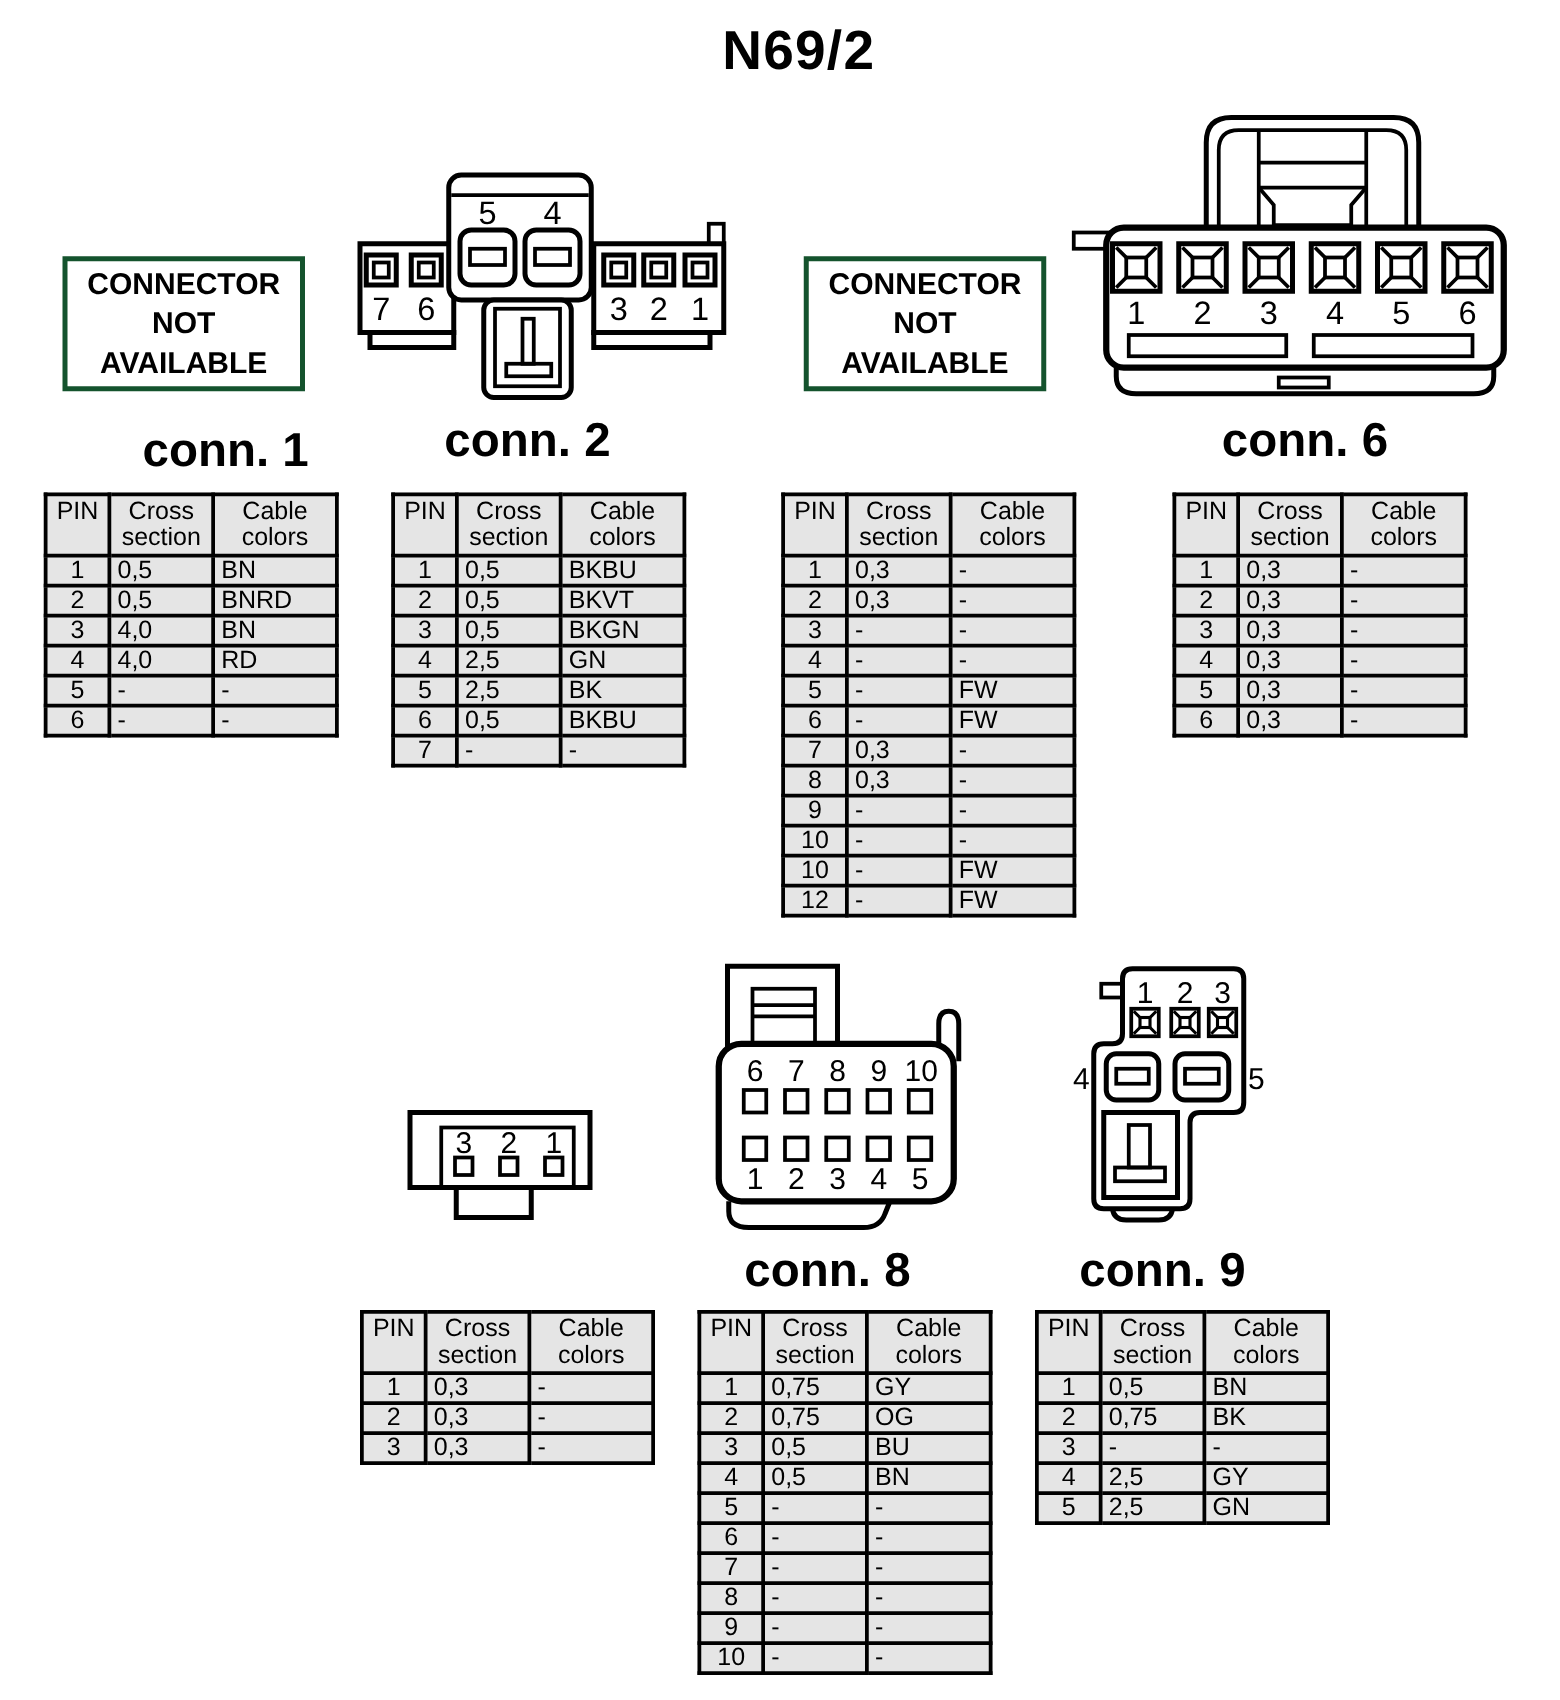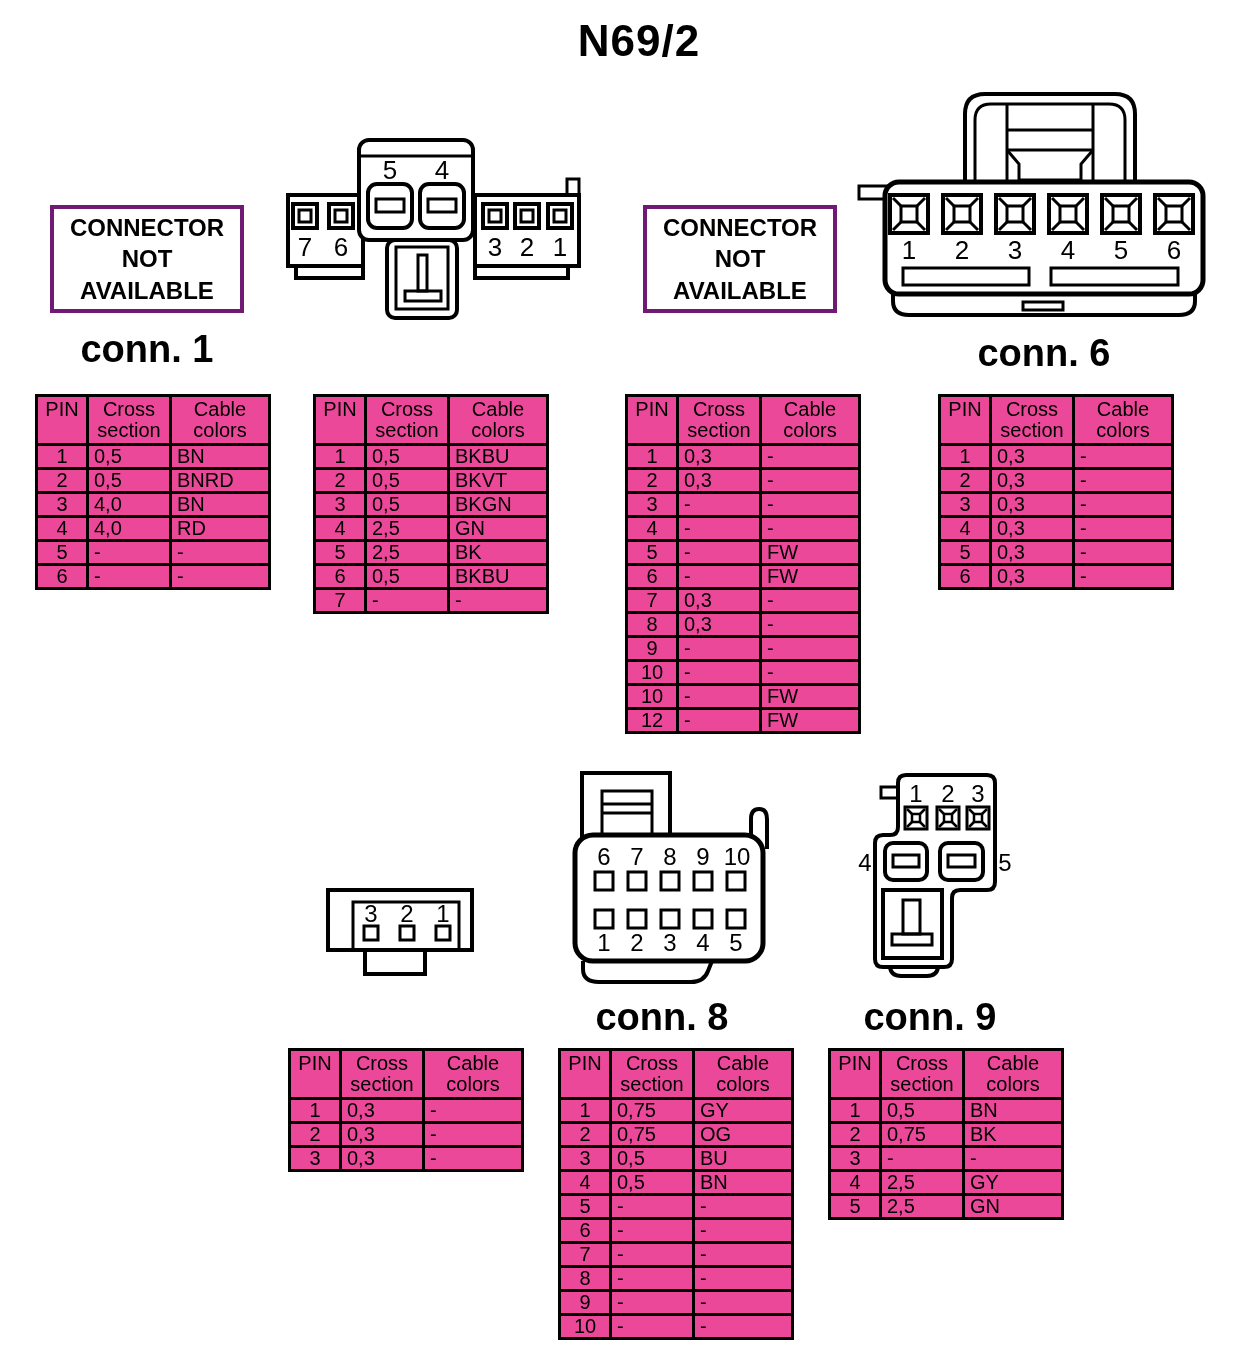--- a/index.html
+++ b/index.html
@@ -5,37 +5,37 @@
   html,body { margin:0; padding:0; background:#fff; }
   #canvas {
     position:relative; width:1248px; height:1360px; background:#fff;
     font-family:"Liberation Sans", sans-serif; color:#000; overflow:hidden;
   }
   .page-title {
     position:absolute; left:0; top:16px; width:1240px; text-align:center;
     font-size:44px; font-weight:bold; letter-spacing:1px;padding-left:19px;
   }
   .na-box {
-    position:absolute; box-sizing:border-box; border:4px solid #701a75;
+    position:absolute; box-sizing:border-box; border:4px solid #14532d;
     display:flex; align-items:center; justify-content:center; text-align:center;
     font-weight:bold; font-size:24px; line-height:1.3; white-space:pre-line;
     background:#fff;
   }
   .conn-label {
     position:absolute; width:200px; text-align:center;
     font-weight:bold; font-size:38px;
   }
   .drawing { position:absolute; }
   svg text {
     font-family:"Liberation Sans", sans-serif; fill:#000;
     text-anchor:middle; font-size:26px;
   }
   svg.small-num text { font-size:24px; }
   table.pintable {
-    position:absolute; border-collapse:collapse; background:#ec4899;
+    position:absolute; border-collapse:collapse; background:#e5e5e5;
     font-size:20px;
   }
   .pintable th, .pintable td {
     border:3px solid #000; padding:0 5px; line-height:21px;
   }
   .pintable th {
     font-weight:normal; vertical-align:top; height:44px; padding-top:2px;
     text-align:center;
   }
   .pintable td { height:20px; }
@@ -46,21 +46,21 @@
 </head>
 <body>
 
 <div id="canvas">
 
   <div class="page-title">N69/2</div>
 
   <div class="na-box" style="left:50px; top:205px; width:194px; height:108px;">CONNECTOR
 NOT
 AVAILABLE</div>
-  <div class="conn-label" style="left:47px; top:328px;">conn. 1</div>
+  <div class="conn-label" style="left:47px; top:340px;text-align:right;">conn. 1</div>
   <table class="pintable" style="left:35px; top:394px;">
     <thead>
       <tr>
         <th class="col-pin">PIN</th>
         <th class="col-cross">Cross section</th>
         <th class="col-colors">Cable colors</th>
       </tr>
     </thead>
     <tbody>
         <tr>
@@ -125,20 +125,21 @@
       <rect x="271" y="78" width="12" height="12" stroke-width="3"></rect>
     </g>
     <text x="107" y="47">5</text>
     <text x="159" y="47">4</text>
     <text x="22" y="124">7</text>
     <text x="58" y="124">6</text>
     <text x="212" y="124">3</text>
     <text x="244" y="124">2</text>
     <text x="277" y="124">1</text>
   </svg>
+  <div class="conn-label" style="left:322px; top:332px;">conn. 2</div>
   <table class="pintable" style="left:313px; top:394px;">
     <thead>
       <tr>
         <th class="col-pin">PIN</th>
         <th class="col-cross">Cross section</th>
         <th class="col-colors">Cable colors</th>
       </tr>
     </thead>
     <tbody>
         <tr>

